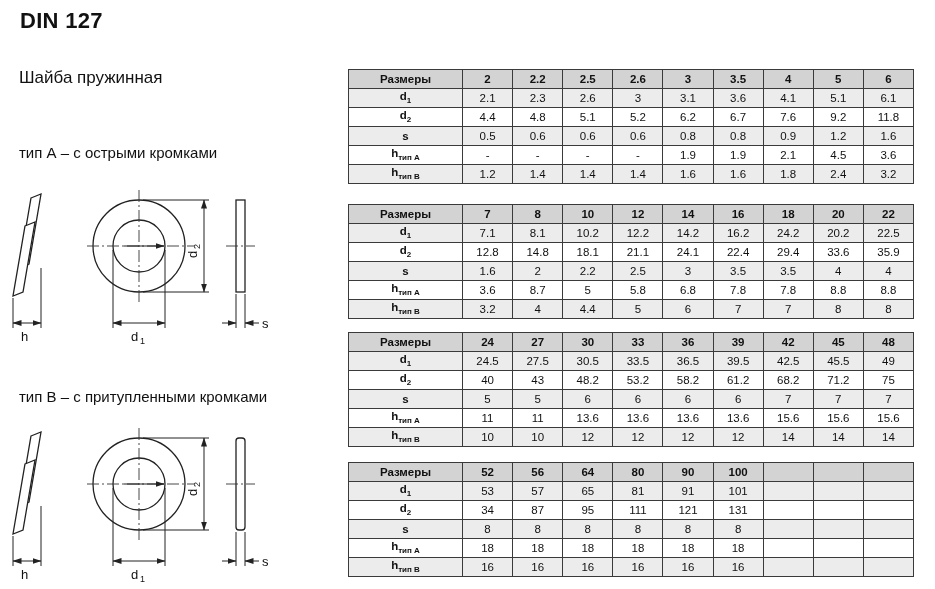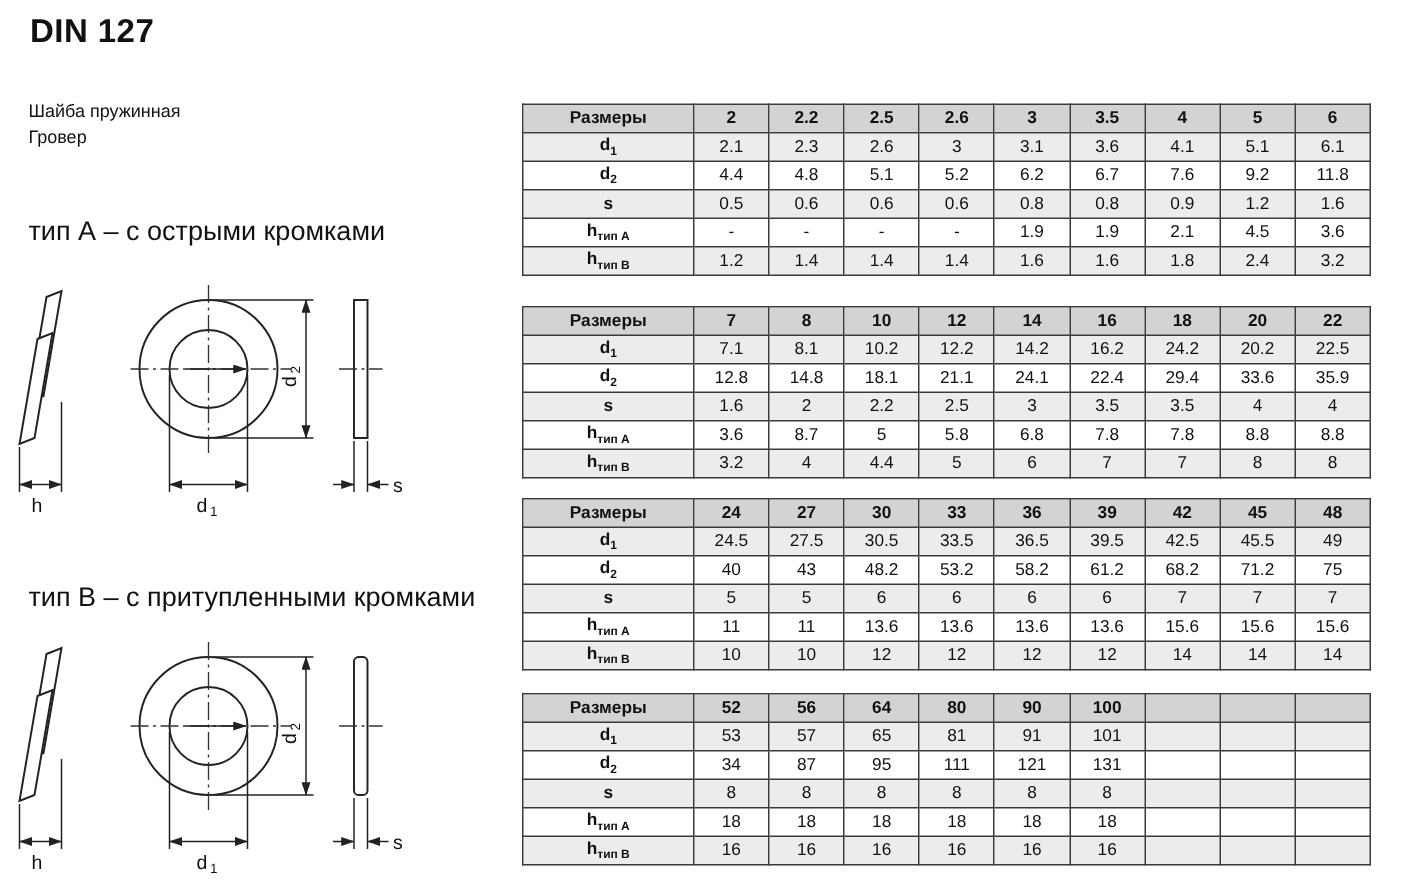--- a/index.html
+++ b/index.html
@@ -1,21 +1,21 @@
 <!DOCTYPE html>
 <html><head>
 <meta charset="utf-8">
 <style>
   html,body { margin:0; padding:0; background:#ffffff; }
   body { width:935px; height:589px; font-family:"Liberation Sans", sans-serif; color:#111; }
   .canvas { position:relative; width:935px; height:589px; overflow:hidden; background:#fff;border-radius:22px; }
 
   .title { position:absolute; left:20px; top:8px; font-size:22px; font-weight:700; letter-spacing:0.3px; }
-  .subtitle { position:absolute; left:19px; top:66px; font-size:12px; line-height:1.45; }
-  .type-label { position:absolute; left:19px; font-size:18px; }
+  .subtitle { position:absolute; left:19px; top:66px; font-size:17px; line-height:1.45; }
+  .type-label { position:absolute; left:19px; font-size:15px; }
   .type-label-a { top:144px; }
   .type-label-b { top:388px;text-align:right; }
 
   svg.drawing { position:absolute; left:4px; }
   svg.drawA { top:176px; }
   svg.drawB { top:414px; }
   svg .outline { fill:#fff; stroke:#222; stroke-width:1.3; }
   svg .thin { stroke:#222; stroke-width:1; fill:none; }
   svg .dash { stroke:#333; stroke-width:0.9; stroke-dasharray:12 3 2 3; fill:none; }
   svg text { font-family:"Liberation Sans", sans-serif; font-size:13px; fill:#111; }
@@ -36,21 +36,20 @@
 </style>
 </head>
 <body>
 
 <div class="canvas">
 
   <div class="title">DIN 127</div>
 
   <div class="subtitle">
     <div>Шайба пружинная</div>
-    <div>Гровер</div>
   </div>
 
   <div class="type-label type-label-a">тип А – с острыми кромками</div>
   <div class="type-label type-label-b">тип B – с притупленными кромками</div>
 
   <svg class="drawing drawA" width="290" height="172" viewBox="0 0 290 172">
     <defs>
       <marker id="mA" markerWidth="9" markerHeight="7" refX="8.5" refY="3" orient="auto-start-reverse">
         <path d="M0,0 L9,3 L0,6 Z" fill="#222"></path>
       </marker>

